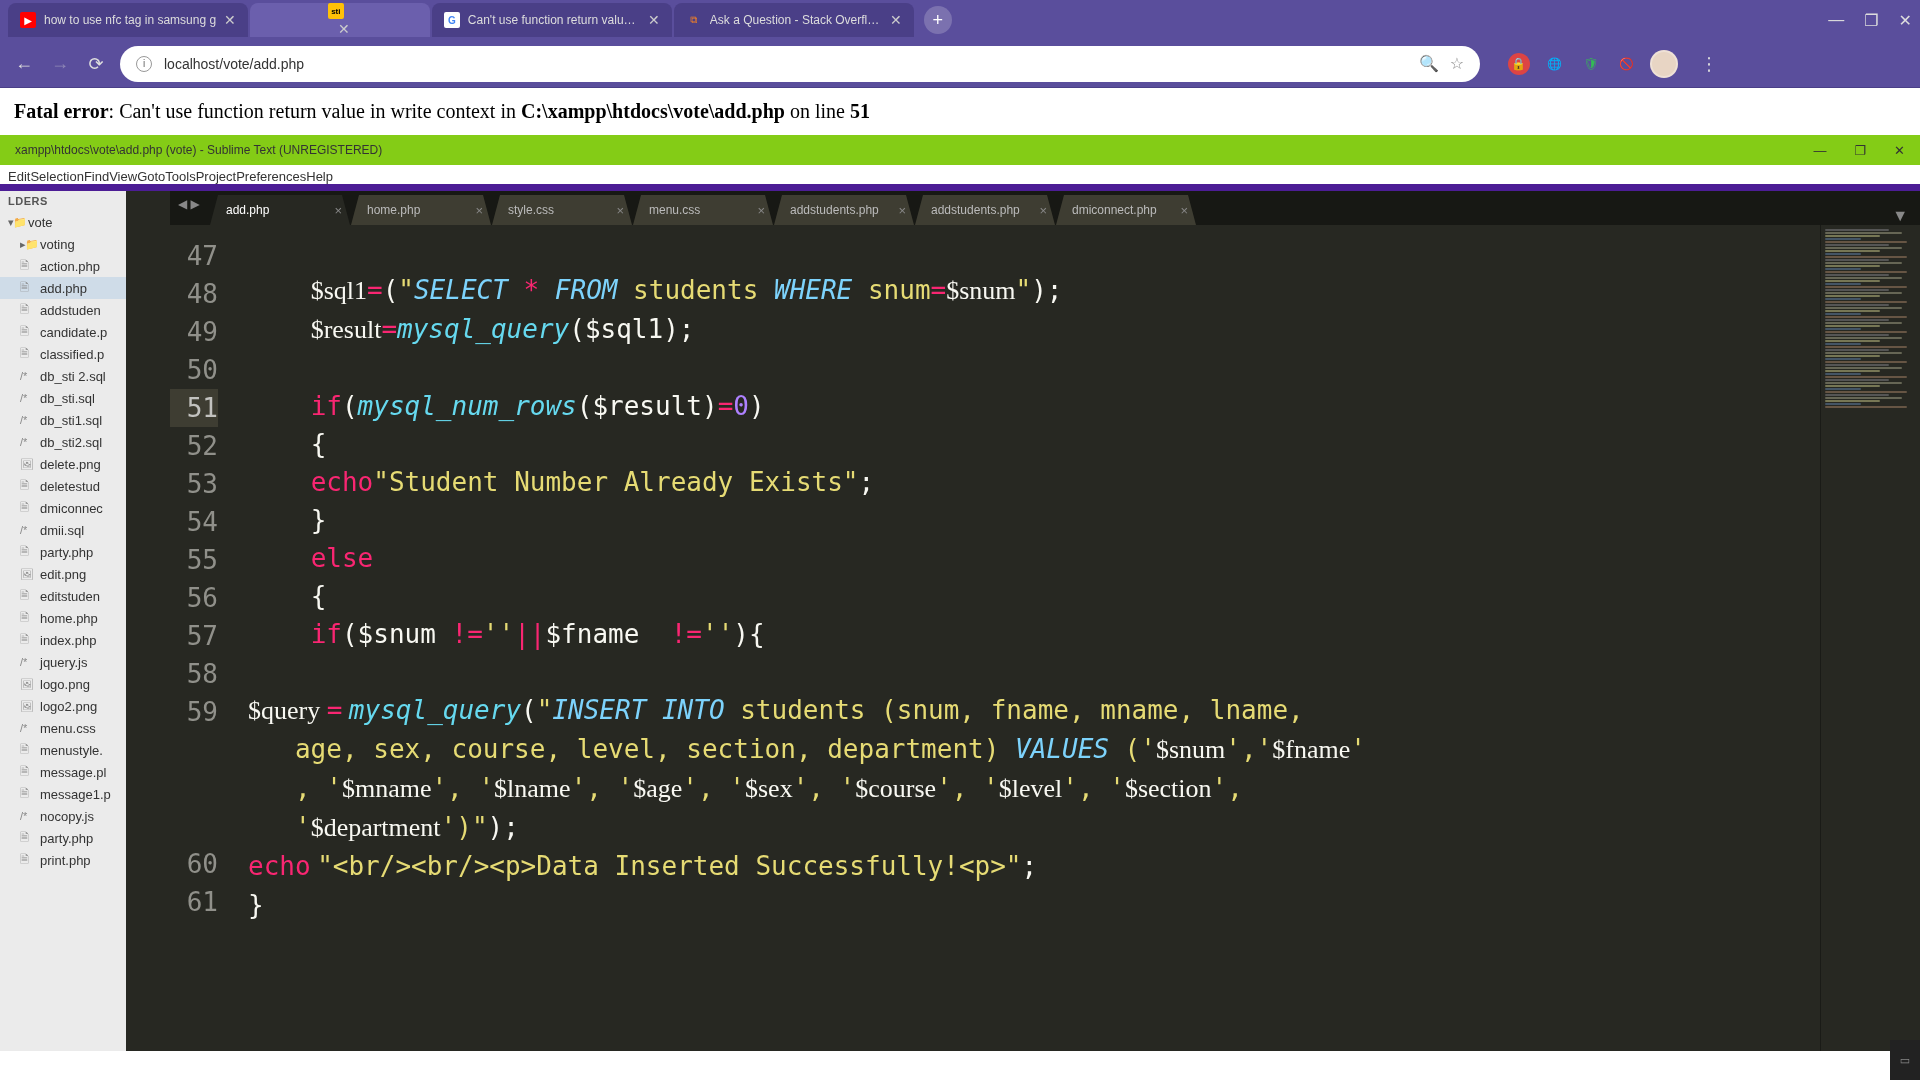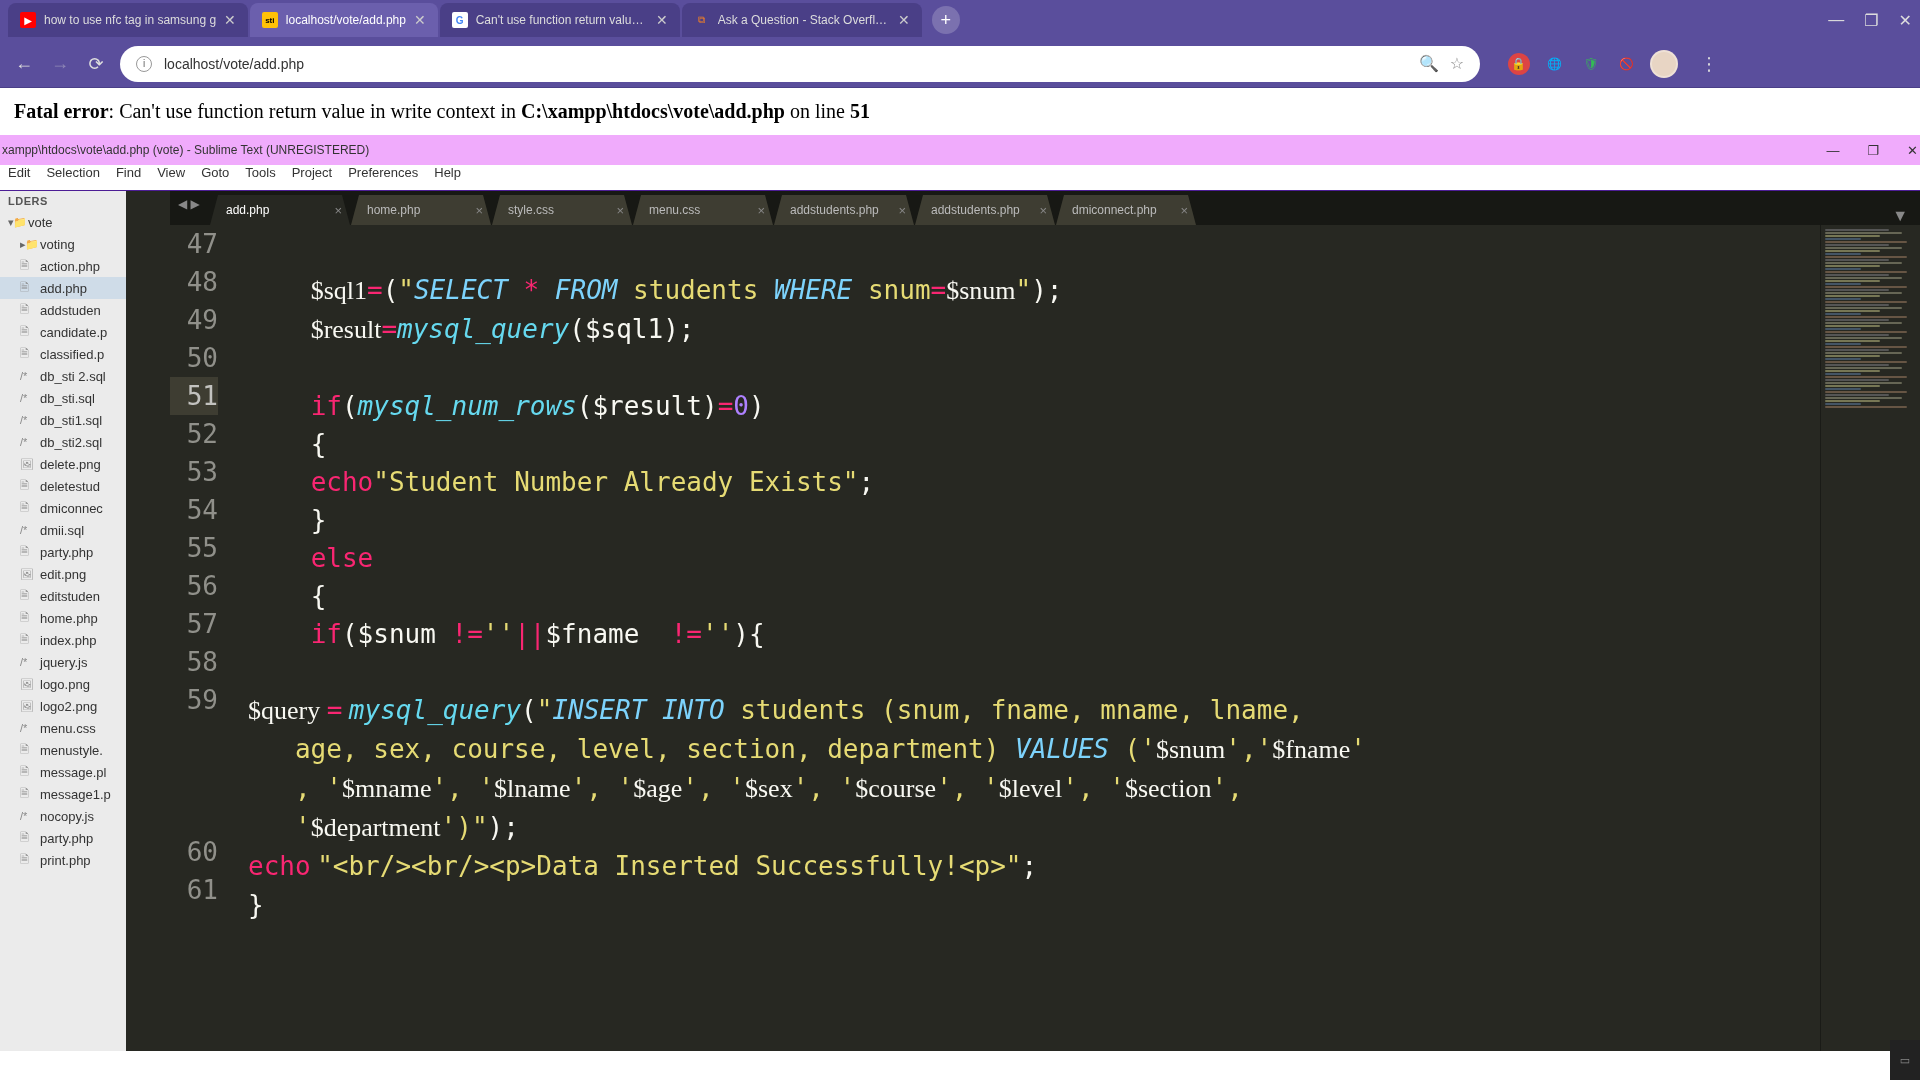--- a/index.html
+++ b/index.html
@@ -1,21 +1,21 @@
 <!DOCTYPE html>
 <html><head>
 <meta charset="utf-8">
 <style>
 * { margin: 0; padding: 0; box-sizing: border-box; }
 body { font-family: 'Segoe UI', Arial, sans-serif; width: 1920px; height: 1080px; overflow: hidden; background: #fff; }
 
 
 .chrome-top { background: #5a4e9c; height: 40px; display: flex; align-items: center; padding: 0 8px; }
 .browser-tab { display: flex; align-items: center; height: 34px; padding: 0 12px; background: #4a3f87; border-radius: 8px 8px 0 0; margin-right: 2px; max-width: 240px; min-width: 180px; font-size: 12px; color: #ddd; }
-.browser-tab.active-tab { background: #6b5fad; color: #fff; }
+.browser-tab.active-tab { background: #6b5fad; color: #fff; flex-direction: column; }
 .browser-tab .favicon { width: 16px; height: 16px; margin-right: 8px; display: flex; align-items: center; justify-content: center; font-size: 10px; border-radius: 2px; }
 .favicon.yt { background: #ff0000; color: #fff; }
 .favicon.sti { background: #ffc107; color: #000; font-size: 8px; font-weight: bold; }
 .favicon.google { background: #fff; color: #4285f4; font-weight: bold; }
 .favicon.so { color: #f48024; }
 .browser-tab .tab-text { flex: 1; white-space: nowrap; overflow: hidden; text-overflow: ellipsis; }
 .browser-tab .tab-close { margin-left: 8px; color: #ccc; cursor: pointer; font-size: 14px; }
 .newtab-btn { width: 28px; height: 28px; background: rgba(255,255,255,0.2); border-radius: 50%; color: #fff; display: flex; align-items: center; justify-content: center; margin-left: 8px; cursor: pointer; font-size: 18px; }
 .window-controls { margin-left: auto; display: flex; gap: 20px; color: #ddd; }
 .window-controls span { cursor: pointer; }
@@ -30,44 +30,44 @@
 .ext-icons span { width: 22px; height: 22px; border-radius: 50%; display: flex; align-items: center; justify-content: center; font-size: 12px; cursor: pointer; }
 .avatar { width: 28px; height: 28px; background: #e8d5c4; border-radius: 50%; cursor: pointer; border: 2px solid rgba(255,255,255,0.3); }
 .chrome-menu { color: #ddd; font-size: 18px; cursor: pointer; margin-left: 10px; }
 
 
 .page-error { padding: 12px 14px; font-family: 'Times New Roman', serif; font-size: 20px; background: #fff; }
 .page-error b { font-weight: bold; }
 
 
 .sublime-window { position: relative; background: #f0f0f0; }
-.sublime-titlebar { height: 30px; display: flex; align-items: center; padding: 0 2px; font-size: 12px; color: #333; background: #f0abfc; }
+.sublime-titlebar { height: 30px; display: flex; align-items: center; padding: 0 15px; font-size: 12px; color: #333; background: #84cc16; }
 .sublime-titlebar .win-ctrl { margin-left: auto; display: flex; gap: 28px; font-size: 13px; color: #333; }
 .sublime-titlebar .win-ctrl span { cursor: pointer; }
-.sublime-menu { height: 26px; display: flex; align-items: flex-start; padding: 0 8px; gap: 16px; font-size: 13px; color: #333; background: #fff; border-bottom: 1px solid #4c1d95; }
+.sublime-menu { height: 26px; display: flex; align-items: flex-end; padding: 0 8px; font-size: 13px; color: #333; background: #fff; border-bottom: 7px solid #4c1d95; }
 .sublime-menu span { cursor: pointer; }
 
 .sublime-body { display: flex; height: 860px; background: #272822; gap: 44px; }
 .sidebar { width: 126px; background: #ebebeb; display: flex; flex-direction: column; font-size: 13px; color: #333; overflow: hidden; }
 .sidebar-header { padding: 4px 8px; font-size: 11px; font-weight: bold; color: #555; letter-spacing: 0.5px; }
 .sb-item { padding: 2px 8px; display: flex; align-items: center; white-space: nowrap; overflow: hidden; height: 22px; cursor: pointer; }
 .sb-item.active { background: #cfdce8; }
 .sb-item .icon { width: 14px; margin-right: 6px; font-size: 11px; color: #888; }
 .sb-item.folder .icon { color: #666; }
 
 .editor-area { flex: 1; display: flex; flex-direction: column; background: #272822; position: relative; }
 .tab-history { position: absolute; left: 8px; top: 6px; color: #888; font-size: 12px; z-index: 2; cursor: pointer; }
 .editor-tabs { display: flex; height: 34px; background: #171814; padding-left: 40px; align-items: flex-end; }
 .editor-tab { display: flex; align-items: center; height: 30px; padding: 0 24px 0 16px; background: #3e3d32; color: #bbb; font-size: 12px; margin-right: 1px; position: relative; cursor: pointer; clip-path: polygon(8px 0, calc(100% - 8px) 0, 100% 100%, 0 100%); min-width: 140px; }
 .editor-tab.active { background: #272822; color: #fff; }
 .editor-tab .close { position: absolute; right: 8px; color: #888; font-size: 13px; }
 .tab-dropdown { margin-left: auto; color: #888; padding: 0 12px; cursor: pointer; }
 
 .code-area { flex: 1; display: flex; position: relative; overflow: hidden; }
-.gutter { width: 60px; background: #272822; text-align: right; padding: 0 12px 8px 0; font-family: Consolas, monospace; font-size: 26px; color: #90908a; line-height: 38px; }
+.gutter { width: 60px; background: #272822; text-align: right; padding: 12px 12px 8px 0; font-family: Consolas, monospace; font-size: 26px; color: #90908a; line-height: 38px; }
 .gutter .hl { background: #3e3d32; color: #c2c2bf; }
 .code { flex: 1; padding: 8px 0 8px 18px; font-family: Consolas, monospace; font-size: 26px; line-height: 38px; color: #f8f8f2; white-space: pre; overflow: hidden; }
 
 
 .kw { color: #f92672; }
 .fn { color: #66d9ef; font-style: italic; } 
 .op { color: #f92672; }
 .num { color: #ae81ff; }
 .punct { color: #f8f8f2; }
 .txt { color: #f8f8f2; font-family: Liberation Serif, serif; }

